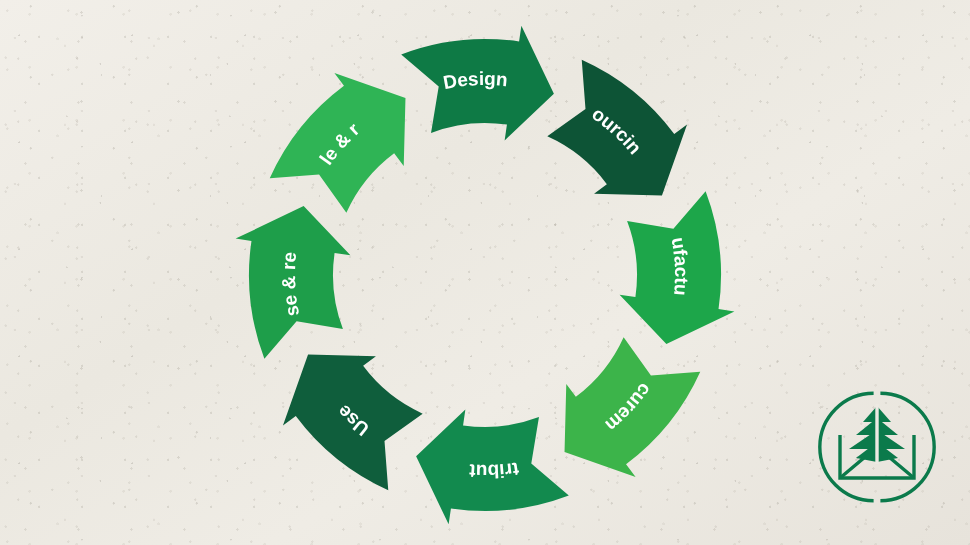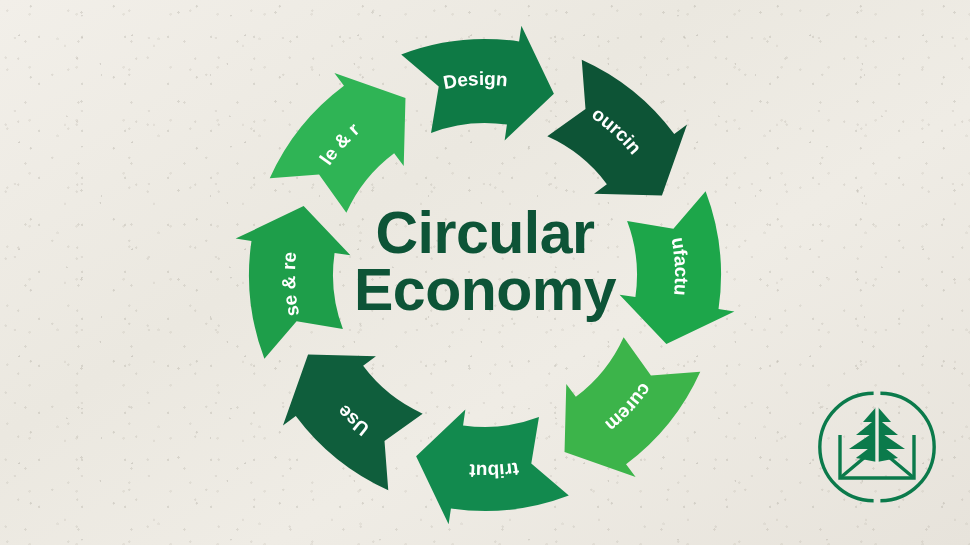--- a/index.html
+++ b/index.html
@@ -120,24 +120,20 @@
           <text class="seg-label" dy="6"><textPath xlink:href="#lp6" startOffset="50%" text-anchor="middle">Reuse &amp; repair</textPath></text>
         </g>
         <g>
           <path d="M 269.74 178.26 A 236 236 0 0 1 343.96 85.78L 334.40 72.95 L 405.47 98.05 L 403.72 165.96 L 394.16 153.13 A 152 152 0 0 0 346.36 212.69L 319.06 174.50 Z" fill="#2FB455"></path>
           <path id="lp7" fill="none" d="M 322.89 164.83 A 196 196 0 0 1 359.80 124.20"></path>
           <text class="seg-label" dy="6"><textPath xlink:href="#lp7" startOffset="50%" text-anchor="middle">Recycle &amp; restore</textPath></text>
         </g>
       </svg>
   </div>
 
-  <div class="center-title">
-    <span>Circular</span>
-    <span class="l2">Economy</span>
-  </div>
 
   <svg class="logo" viewBox="0 0 118 118" xmlns="http://www.w3.org/2000/svg">
 
     <g id="logo-g" fill="none" stroke="#0B7A4B" stroke-width="3.4">
       <path d="M 62.4 5.2 A 53.8 53.8 0 0 1 62.4 112.8"></path>
       <path d="M 55.6 5.2 A 53.8 53.8 0 0 0 55.6 112.8"></path>
     </g>
 
     <g stroke="#0B7A4B" stroke-width="3.4" fill="none" stroke-linejoin="miter">
       <path d="M 22 47 L 22 90 L 96 90 L 96 47"></path>

